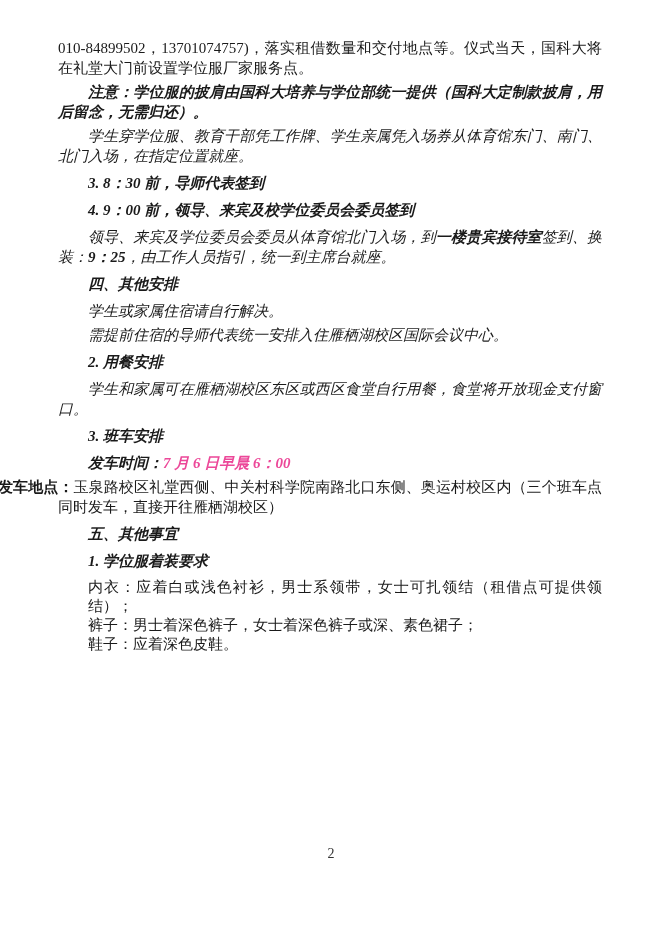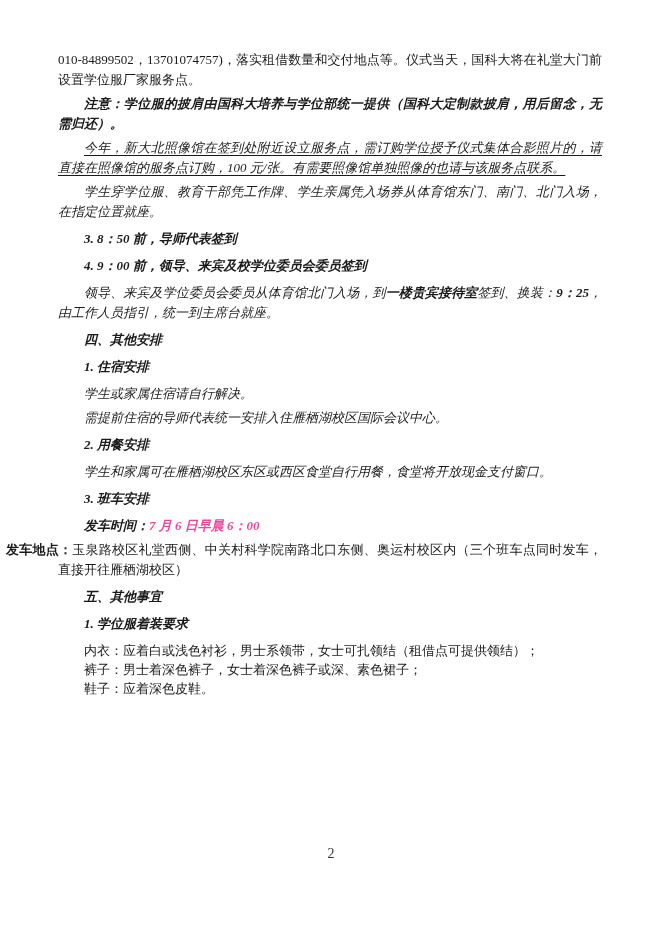--- a/index.html
+++ b/index.html
@@ -11,24 +11,24 @@
     position: relative;
     width: 662px;
     height: 936px;
     background: #ffffff;
     font-family: "Liberation Serif", "DejaVu Serif", serif;
     color: #1a1a1a;
     overflow: hidden;
   }
   .doc-body {
     position: absolute;
-    top: 46px;
+    top: 34px;
     left: 58px;
     right: 60px;
-    font-size: 13px;
+    font-size: 15px;
     line-height: 20px;
     text-align: justify;
   }
   .doc-body p {
     margin: 4px 0;
     padding: 0;
   }
   p.style-heading {
     margin: 7px 0;
     font-weight: bold;
@@ -50,27 +50,25 @@
     color: #333333;
   }
 </style>
 </head>
 <body>
 
 <div class="page">
   <div class="doc-body" id="doc-body">
       <p class="style-body indent-none"><span>010-84899502，13701074757)，落实租借数量和交付地点等。仪式当天，国科大将在礼堂大门前设置学位服厂家服务点。</span></p>
       <p class="style-body indent-first"><span class="run-b">注意：学位服的披肩由国科大培养与学位部统一提供（国科大定制款披肩，用后留念，无需归还）。</span></p>
-      <p class="style-body indent-first"><span class="run-u">今年，新大北照像馆在签到处附近设立服务点，需订购学位授予仪式集体合影照片的，请直接在照像馆的服务点订购，100 元/张。有需要照像馆单独照像的也请与该服务点联系。</span></p>
       <p class="style-body indent-first"><span>学生穿学位服、教育干部凭工作牌、学生亲属凭入场券从体育馆东门、南门、北门入场，在指定位置就座。</span></p>
-      <p class="style-heading indent-first"><span class="run-b">3. 8：50 前，导师代表签到</span></p>
+      <p class="style-heading indent-first"><span class="run-b">3. 8：30 前，导师代表签到</span></p>
       <p class="style-heading indent-first"><span class="run-b">4. 9：00 前，领导、来宾及校学位委员会委员签到</span></p>
       <p class="style-body indent-first"><span>领导、来宾及学位委员会委员从体育馆北门入场，到</span><span class="run-b">一楼贵宾接待室</span><span>签到、换装：</span><span class="run-b">9：25</span><span>，由工作人员指引，统一到主席台就座。</span></p>
       <p class="style-heading indent-first"><span class="run-b">四、其他安排</span></p>
-      <p class="style-heading indent-first"><span class="run-b">1. 住宿安排</span></p>
       <p class="style-body indent-first"><span>学生或家属住宿请自行解决。</span></p>
       <p class="style-body indent-first"><span>需提前住宿的导师代表统一安排入住雁栖湖校区国际会议中心。</span></p>
       <p class="style-heading indent-first"><span class="run-b">2. 用餐安排</span></p>
       <p class="style-body indent-first"><span>学生和家属可在雁栖湖校区东区或西区食堂自行用餐，食堂将开放现金支付窗口。</span></p>
       <p class="style-heading indent-first"><span class="run-b">3. 班车安排</span></p>
       <p class="style-body indent-first"><span class="run-b">发车时间：</span><span class="run-b" style="color: #ec4899;">7 月 6 日早晨 6：00</span></p>
       <p class="style-body indent-hanging"><span class="run-b">发车地点：</span><span>玉泉路校区礼堂西侧、中关村科学院南路北口东侧、奥运村校区内（三个班车点同时发车，直接开往雁栖湖校区）</span></p>
       <p class="style-heading indent-first"><span class="run-b">五、其他事宜</span></p>
       <p class="style-heading indent-first"><span class="run-b">1. 学位服着装要求</span></p>
       <p class="style-body indent-block"><span>内衣：应着白或浅色衬衫，男士系领带，女士可扎领结（租借点可提供领结）；</span><br><span>裤子：男士着深色裤子，女士着深色裤子或深、素色裙子；</span><br><span>鞋子：应着深色皮鞋。</span></p>

